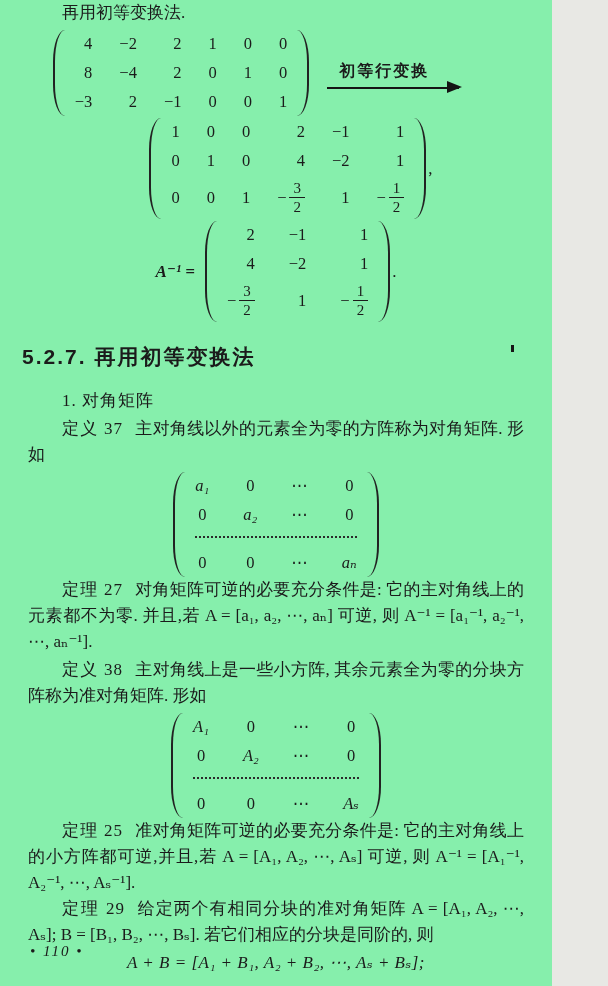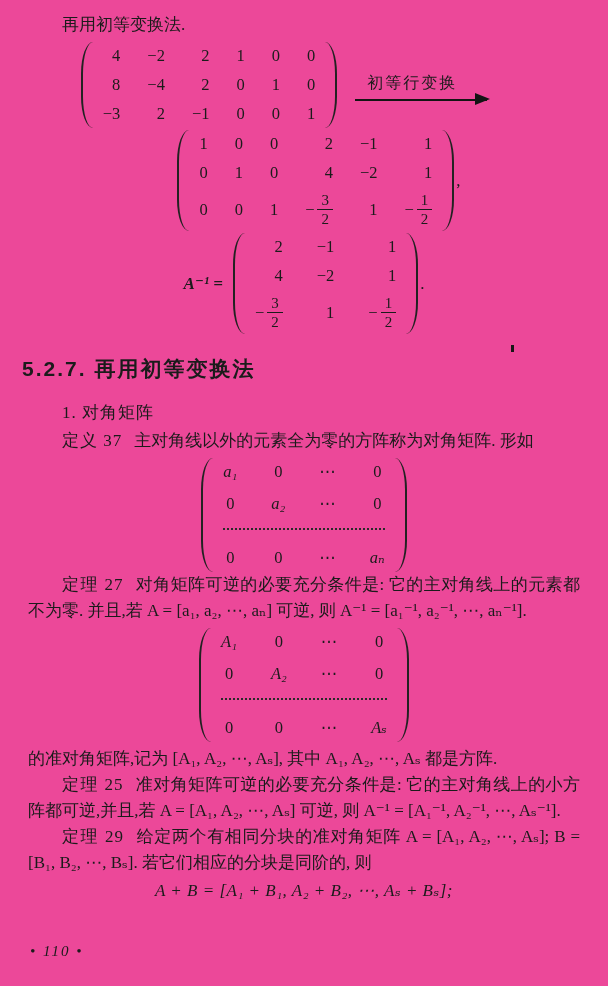--- a/index.html
+++ b/index.html
@@ -1,60 +1,60 @@
 <!DOCTYPE html>
 <html><head>
 <meta charset="utf-8">
 <style>
   html,body{margin:0;padding:0;background:#e8e8e4;}
   .page{
     position:relative;
-    width:608px;height:986px;
-    background:#ec4899;
+    width:552px;height:986px;
+    background:#86efac;
     color:#1b1b1b;
     font-family:"Liberation Serif","DejaVu Serif",serif;
     font-size:17px;
     line-height:26px;
     overflow:hidden;
     box-sizing:border-box;
-    padding:12px 28px 0 28px;
+    padding:0 28px 0 28px;
   }
   p{margin:0;text-align:justify;}
   .indent{text-indent:34px;}
   .def-label{font-weight:normal;letter-spacing:1px;margin-right:12px;}
   .sub-heading{margin-top:18px;text-indent:34px;letter-spacing:1px;}
   .section-heading{
     font-size:21px;font-weight:bold;letter-spacing:2px;
     margin:22px 0 10px -6px;
     font-family:"Liberation Sans","DejaVu Sans",sans-serif;
   }
   
   .disp{display:flex;justify-content:center;align-items:center;}
   .disp .lhs{font-style:italic;margin-right:10px;font-weight:bold;}
   
   .matrix{display:flex;align-items:stretch;}
   .pl,.pr{width:10px;flex:0 0 10px;}
   .pl{border-left:2.4px solid #222;border-radius:16px 0 0 16px / 42px 0 0 42px;margin-right:6px;}
   .pr{border-right:2.4px solid #222;border-radius:0 16px 16px 0 / 0 42px 42px 0;margin-left:6px;}
   .mbody{display:flex;align-items:center;padding:4px 4px;}
   .mgrid{display:grid;column-gap:27px;row-gap:9px;align-items:center;justify-items:end;}
-  .center-cols .mgrid{justify-items:center;gap:12px;}
+  .center-cols .mgrid{justify-items:center;}
   .g34 .mgrid{column-gap:34px;}
   .cell{white-space:nowrap;display:inline-flex;align-items:center;font-size:16.5px;line-height:20px;}
   .cell.var{font-style:italic;}
   .sign{margin-right:3px;}
   .frac{display:inline-flex;flex-direction:column;align-items:center;font-size:15px;line-height:16px;}
   .frac .num{border-bottom:1.6px solid #1b1b1b;padding:0 4px 1px;}
   .frac .den{padding-top:1px;}
   .dotsrow{width:100%;border-bottom:2.2px dotted #2a2a2a;margin:2px 0 6px;}
   .msfx{align-self:center;margin-left:2px;font-size:17px;}
   
   .trans-arrow{display:flex;flex-direction:column;align-items:flex-start;margin-left:16px;}
   .arrow-label{
-    font-weight:normal;font-size:16px;letter-spacing:2px;
+    font-weight:bold;font-size:16px;letter-spacing:2px;
     padding:0 4px 3px 12px;
     font-family:"Liberation Sans","DejaVu Sans",sans-serif;
   }
   .arrow-shaft{position:relative;width:132px;height:0;border-top:2.6px solid #141414;}
   .arrow-head{
     position:absolute;right:-3px;top:-7.5px;width:0;height:0;
     border-left:15px solid #141414;
     border-top:6px solid transparent;border-bottom:6px solid transparent;
   }
   
@@ -210,20 +210,21 @@
           </div>
         </span>
       <span class="pr"></span>
     </div>
   </div>
 
 
   <p class="indent"><span class="def-label">定理 27</span><span>对角矩阵可逆的必要充分条件是: 它的主对角线上的元素都不为零. 并且,若 A = [a₁, a₂, ⋯, aₙ] 可逆, 则 A⁻¹ = [a₁⁻¹, a₂⁻¹, ⋯, aₙ⁻¹].</span></p>
 
 
+  <p class="indent mt2"><span class="def-label">定义 38</span><span>主对角线上是一些小方阵, 其余元素全为零的分块方阵称为准对角矩阵. 形如</span></p>
 
   <div class="disp mt4">
     <div class="matrix center-cols g34">
       <span class="pl"></span>
       <span class="mbody">
           <div class="mgrid" style="grid-template-columns: repeat(4, auto);">
             <span class="cell var">A₁</span>
             <span class="cell">0</span>
             <span class="cell">⋯</span>
             <span class="cell">0</span>
@@ -235,21 +236,20 @@
             <span class="cell">0</span>
             <span class="cell">0</span>
             <span class="cell">⋯</span>
             <span class="cell var">Aₛ</span>
           </div>
         </span>
       <span class="pr"></span>
     </div>
   </div>
 
-  <p class="mt4">的准对角矩阵,记为 [A₁, A₂, ⋯, Aₛ], 其中 A₁, A₂, ⋯, Aₛ 都是方阵.</p>
 
   <p class="indent"><span class="def-label">定理 25</span><span>准对角矩阵可逆的必要充分条件是: 它的主对角线上的小方阵都可逆,并且,若 A = [A₁, A₂, ⋯, Aₛ] 可逆, 则 A⁻¹ = [A₁⁻¹, A₂⁻¹, ⋯, Aₛ⁻¹].</span></p>
 
   <p class="indent"><span class="def-label">定理 29</span><span>给定两个有相同分块的准对角矩阵 A = [A₁, A₂, ⋯, Aₛ]; B = [B₁, B₂, ⋯, Bₛ]. 若它们相应的分块是同阶的, 则</span></p>
 
   <p class="math-line mt2">A + B = [A₁ + B₁, A₂ + B₂, ⋯, Aₛ + Bₛ];</p>
 
   <div class="page-number">• 110 •</div>
 
   <div class="artifact" style="left:511px;top:345px;width:3px;height:7px;"></div>

